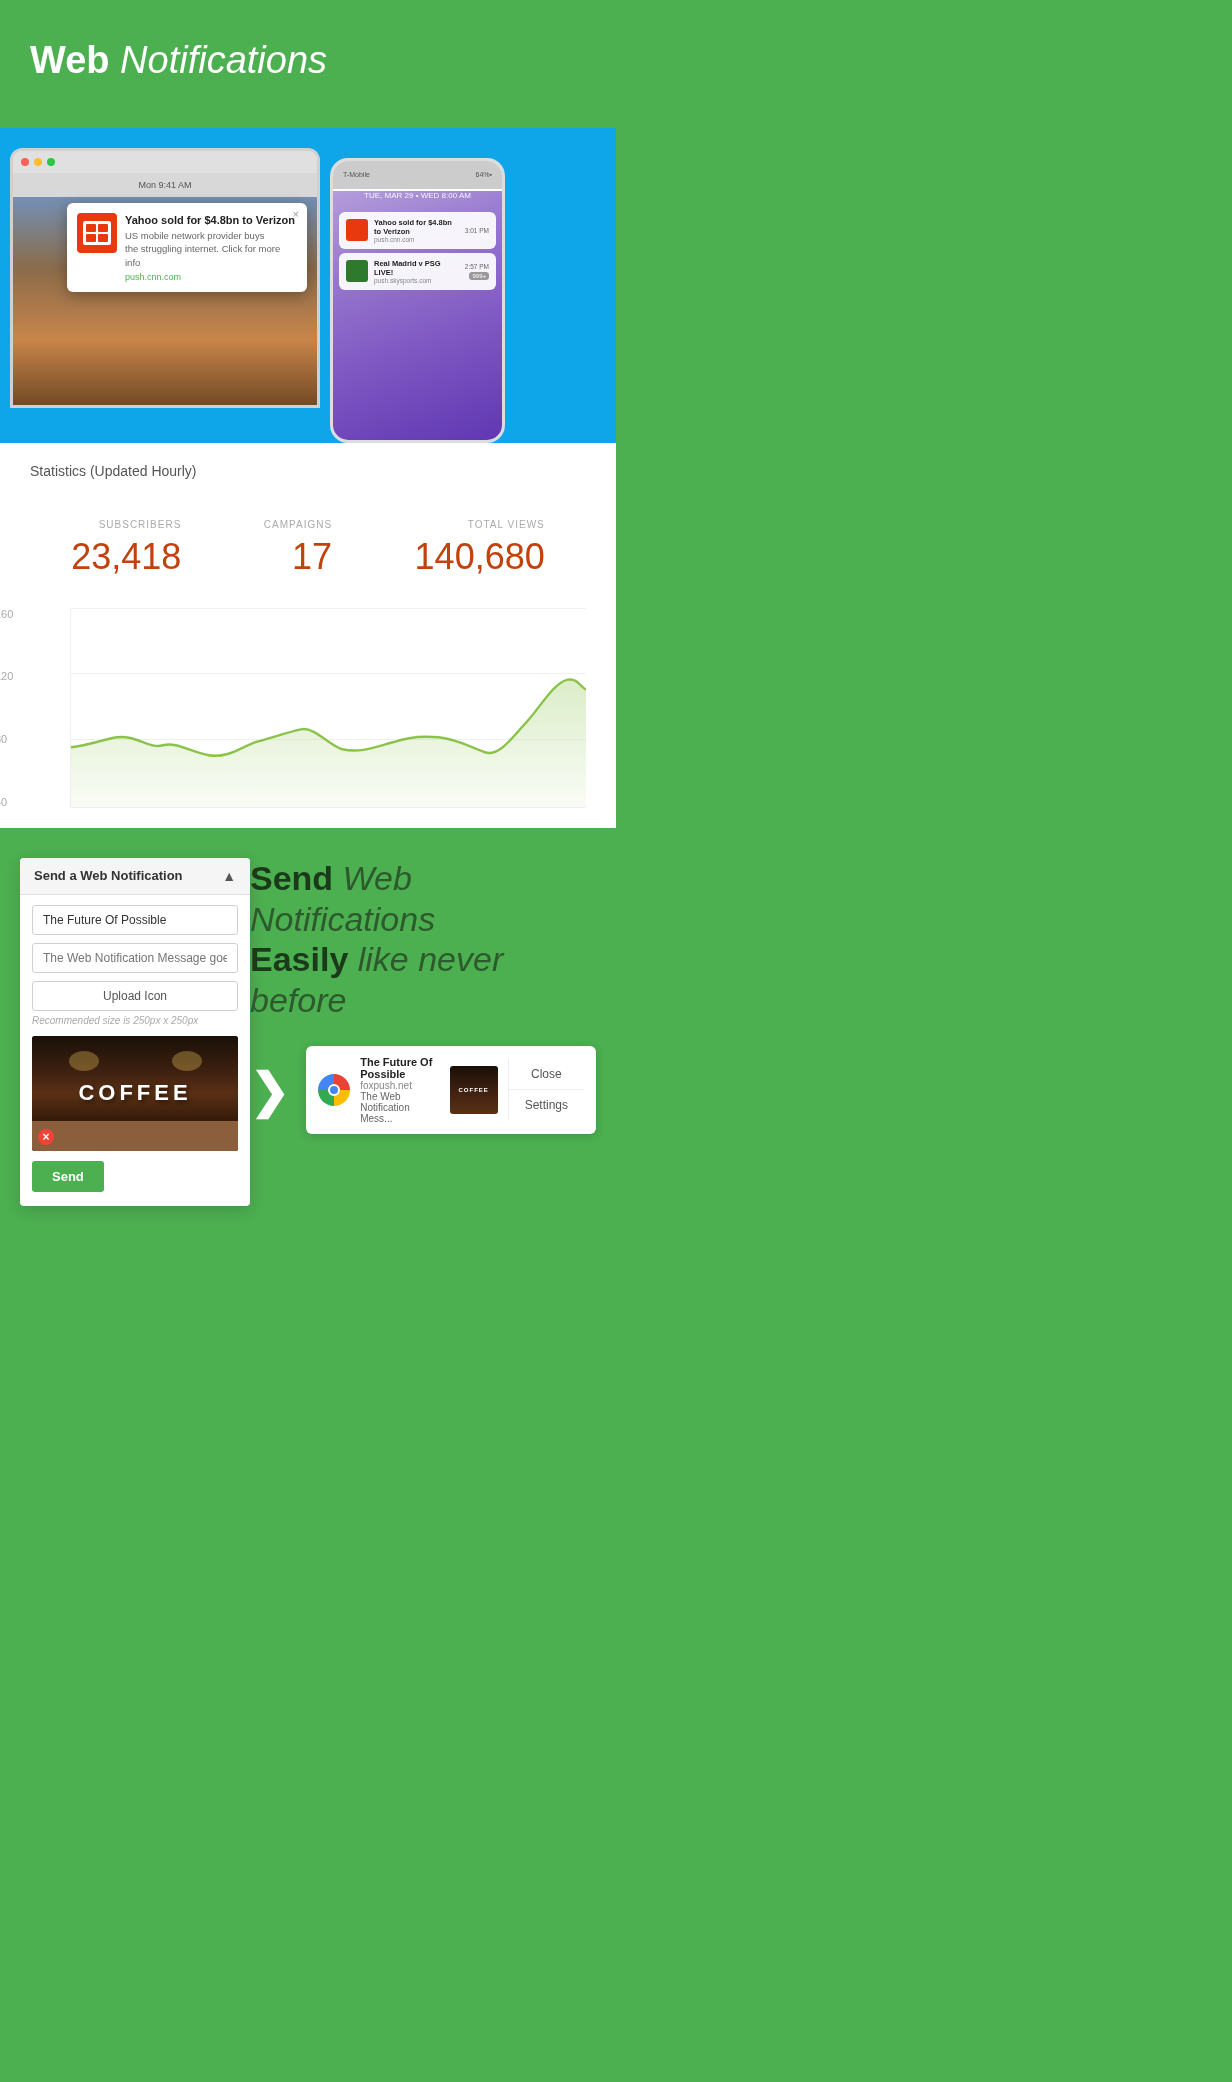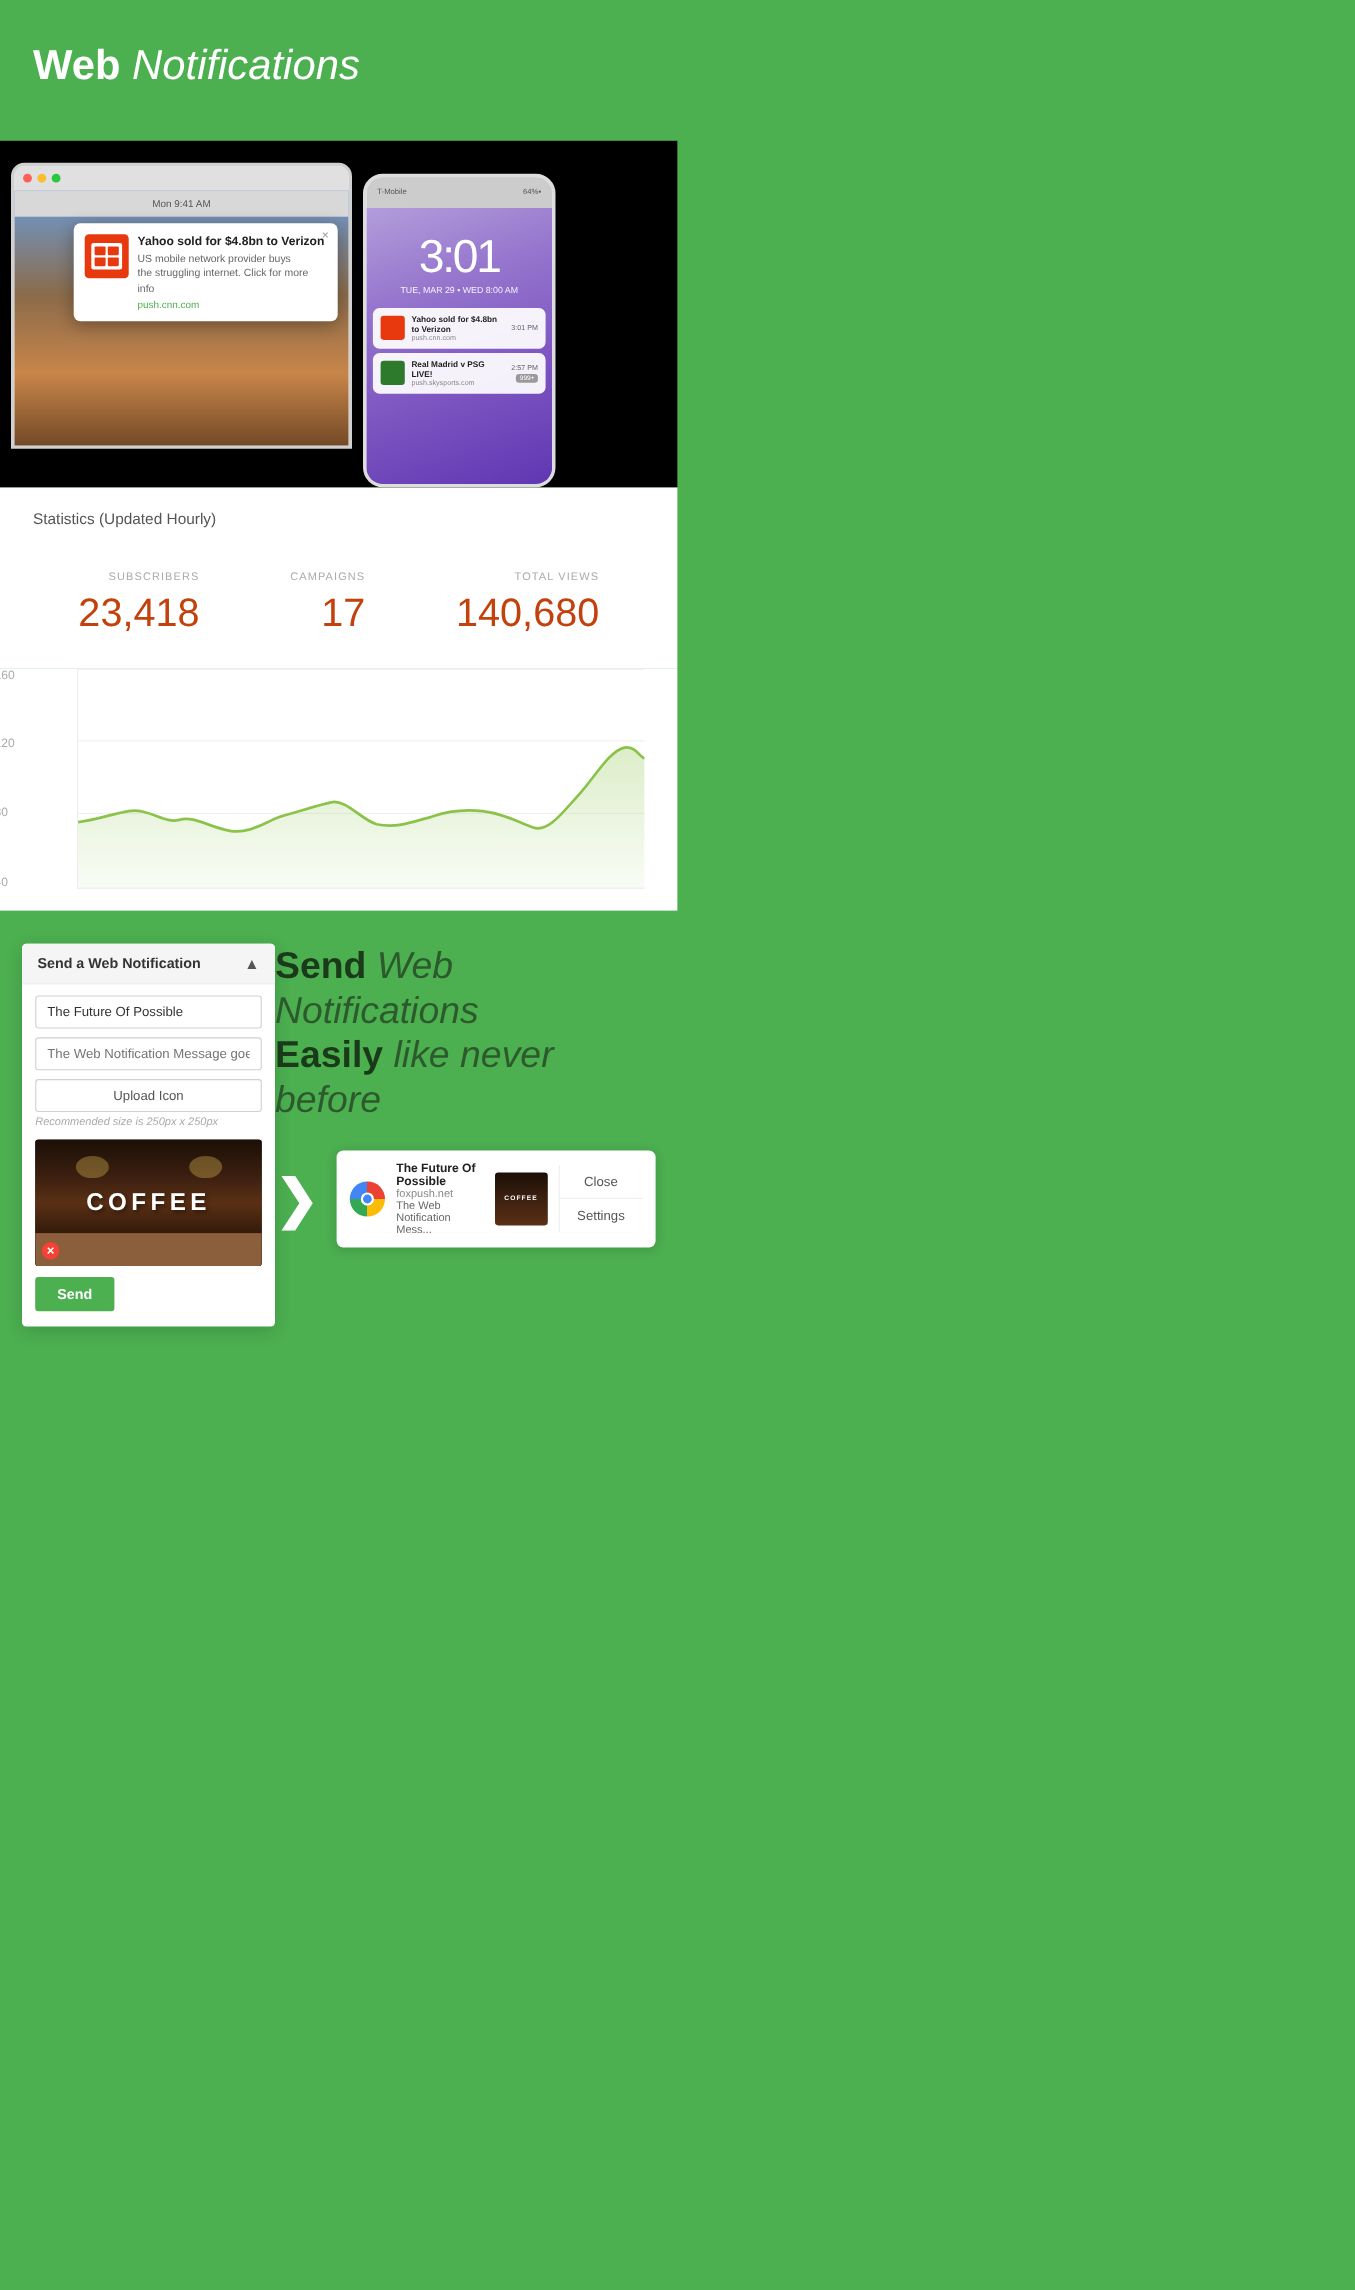--- a/index.html
+++ b/index.html
@@ -25,21 +25,21 @@
     .hero-title .italic { font-style: italic; font-weight: 300; }
     .hero-desc {
       font-size: 15px;
       color: white;
       line-height: 1.6;
       max-width: 520px;
     }
 
     
     .devices-section {
-      background: #000000;
+      background: #0ea5e9;
       padding: 20px 10px 0 10px;
       display: flex;
       align-items: flex-start;
       gap: 10px;
       position: relative;
     }
 
     .mac-mockup {
       width: 310px;
       height: 260px;
@@ -571,21 +571,20 @@
       </div>
     </div>
   </div>
 
   <div class="phone-mockup">
     <div class="phone-top">
       <span>T-Mobile</span>
       <span>64%▪</span>
     </div>
     <div class="phone-screen">
-      <div class="phone-time">3:01</div>
       <div class="phone-date">TUE, MAR 29 • WED 8:00 AM</div>
       <div class="phone-notifs">
         <div class="phone-notif">
           <div class="phone-notif-icon"></div>
           <div class="phone-notif-text">
             <div class="phone-notif-title">Yahoo sold for $4.8bn to Verizon</div>
             <div class="phone-notif-source">push.cnn.com</div>
           </div>
           <div class="phone-notif-time">3:01 PM</div>
         </div>

